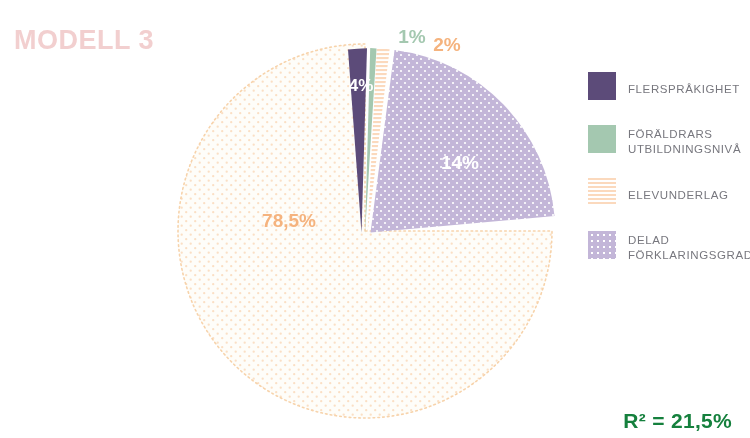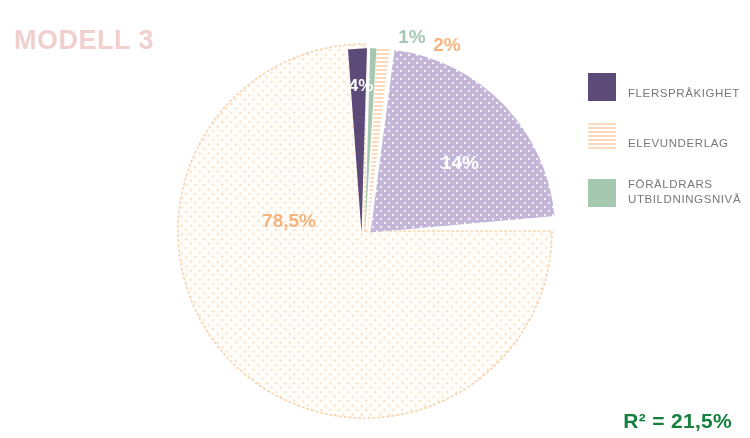--- a/index.html
+++ b/index.html
@@ -45,21 +45,21 @@
   }
 
   #legend {
     position: absolute;
     left: 588px;
     top: 58px;
     width: 162px;
   }
   .legend-row {
     display: flex;
-    align-items: flex-end;
+    align-items: center;
     margin-bottom: 20px;
     min-height: 30px;
   }
   .legend-swatch {
     width: 28px;
     height: 28px;
     flex: 0 0 28px;
     margin-right: 12px;
     box-sizing: border-box;
   }
@@ -155,29 +155,34 @@
   </div>
 
   <div id="legend">
 
     <div class="legend-row">
       <div class="legend-swatch sw-solid-purple"></div>
       <div class="legend-label">FLERSPRÅKIGHET</div>
     </div>
 
     <div class="legend-row">
+      <div class="legend-swatch sw-solid-green"></div>
+      <div class="legend-label">FÖRÄLDRARS
+UTBILDNINGSNIVÅ</div>
+    </div>
+
+    <div class="legend-row">
       <div class="legend-swatch sw-stripes"></div>
       <div class="legend-label">ELEVUNDERLAG</div>
     </div>
 
     <div class="legend-row">
-      <div class="legend-swatch sw-solid-green"></div>
-      <div class="legend-label">FÖRÄLDRARS
-UTBILDNINGSNIVÅ</div>
+      <div class="legend-swatch sw-dots-purple"></div>
+      <div class="legend-label">DELAD
+FÖRKLARINGSGRAD</div>
     </div>
-
 
 
   </div>
 
   <div id="r2">R² = 21,5%</div>
 
 </div>
 
 </body></html>

